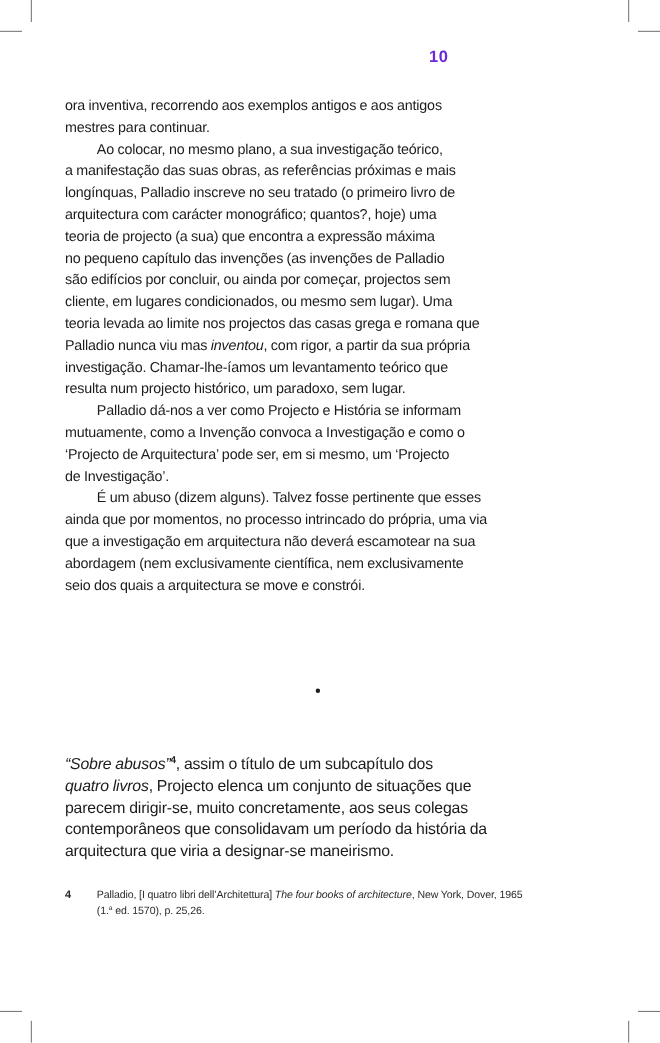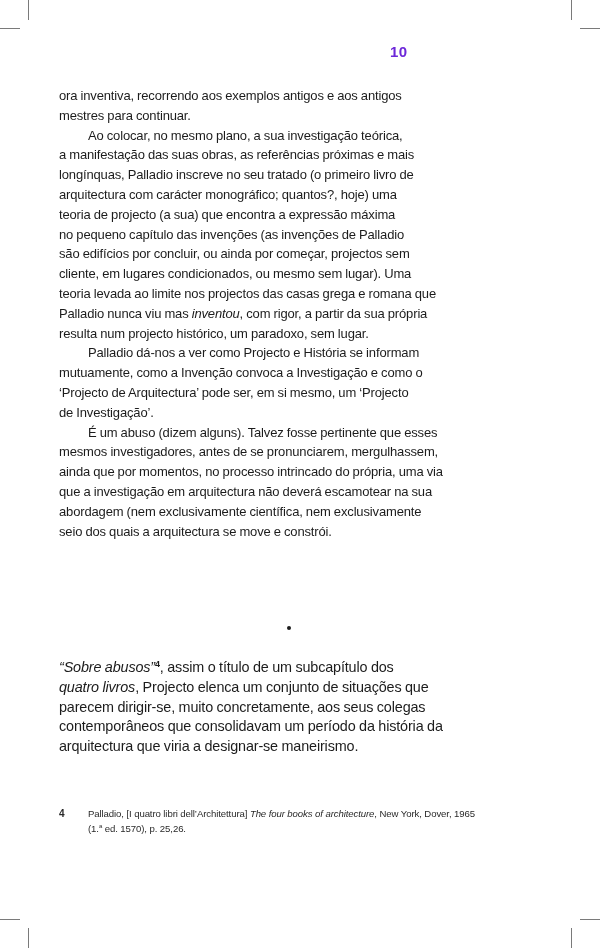--- a/index.html
+++ b/index.html
@@ -55,21 +55,21 @@
     top: 626px;
     width: 4px;
     height: 4px;
     border-radius: 50%;
     background: #1c1c1c;
   }
 
   .section-text {
     position: absolute;
     left: 59px;
-    top: 658px;
+    top: 686px;
     width: 440px;
     font-size: 14.4px;
     line-height: 19.8px;
     letter-spacing: -0.15px;
     word-spacing: -0.3px;
   }
   .section-text .line { white-space: nowrap; }
   em { }
   sup.fnref {
     font-size: 9px;
@@ -118,41 +118,41 @@
 <div class="crop v" style="left:571px; top:928px;"></div>
 
 <div class="page-number">10</div>
 
 <div class="body-text">
   <p>
     <span class="line">ora inventiva, recorrendo aos exemplos antigos e aos antigos</span>
     <span class="line">mestres para continuar.</span>
   </p>
   <p>
-    <span class="line indent">Ao colocar, no mesmo plano, a sua investigação teórica,</span>
+    <span class="line indent">Ao colocar, no mesmo plano, a sua investigação teórico,</span>
     <span class="line">a manifestação das suas obras, as referências próximas e mais</span>
     <span class="line">longínquas, Palladio inscreve no seu tratado (o primeiro livro de</span>
     <span class="line">arquitectura com carácter monográfico; quantos?, hoje) uma</span>
     <span class="line">teoria de projecto (a sua) que encontra a expressão máxima</span>
     <span class="line">no pequeno capítulo das invenções (as invenções de Palladio</span>
     <span class="line">são edifícios por concluir, ou ainda por começar, projectos sem</span>
     <span class="line">cliente, em lugares condicionados, ou mesmo sem lugar). Uma</span>
     <span class="line">teoria levada ao limite nos projectos das casas grega e romana que</span>
     <span class="line"><span>Palladio nunca viu mas </span><em>inventou</em><span>, com rigor, a partir da sua própria</span></span>
+    <span class="line">investigação. Chamar-lhe-íamos um levantamento teórico que</span>
     <span class="line">resulta num projecto histórico, um paradoxo, sem lugar.</span>
   </p>
   <p>
     <span class="line indent">Palladio dá-nos a ver como Projecto e História se informam</span>
     <span class="line">mutuamente, como a Invenção convoca a Investigação e como o</span>
     <span class="line">‘Projecto de Arquitectura’ pode ser, em si mesmo, um ‘Projecto</span>
     <span class="line">de Investigação’.</span>
   </p>
   <p>
     <span class="line indent">É um abuso (dizem alguns). Talvez fosse pertinente que esses</span>
-    <span class="line">mesmos investigadores, antes de se pronunciarem, mergulhassem,</span>
     <span class="line">ainda que por momentos, no processo intrincado do própria, uma via</span>
     <span class="line">que a investigação em arquitectura não deverá escamotear na sua</span>
     <span class="line">abordagem (nem exclusivamente científica, nem exclusivamente</span>
     <span class="line">seio dos quais a arquitectura se move e constrói.</span>
   </p>
 </div>
 
 <div class="divider-dot"></div>
 
 <div class="section-text">

